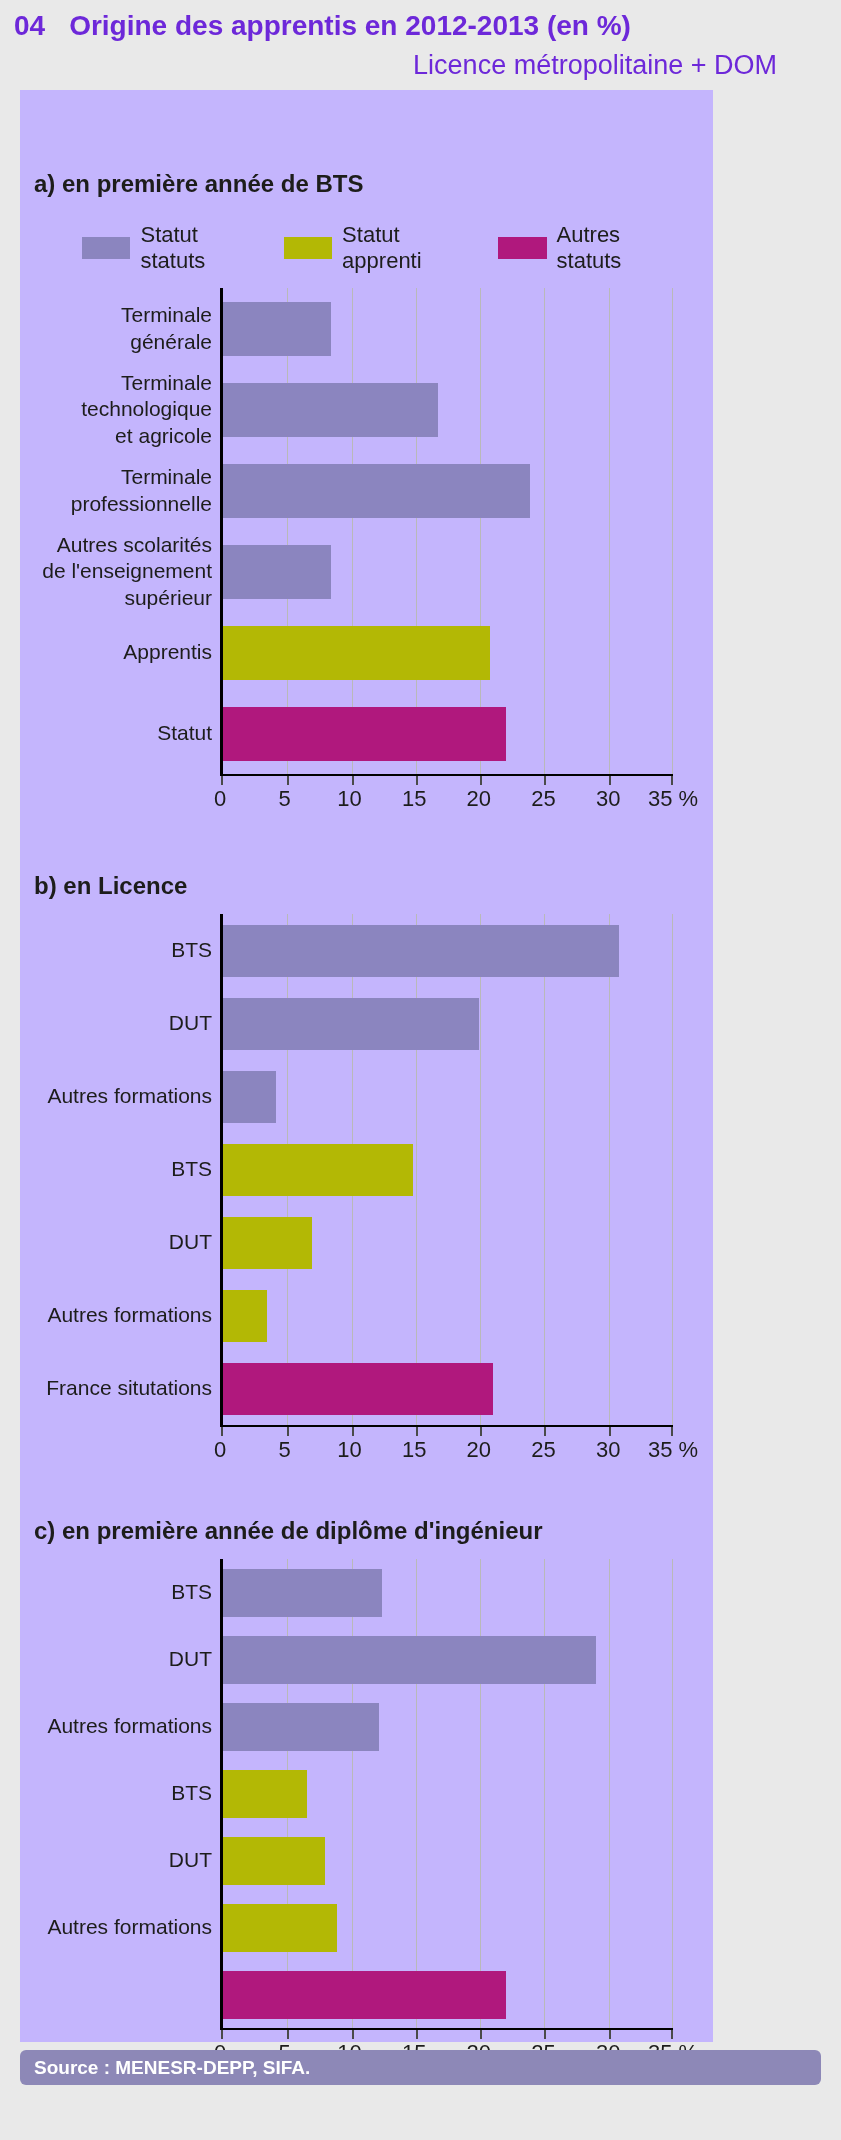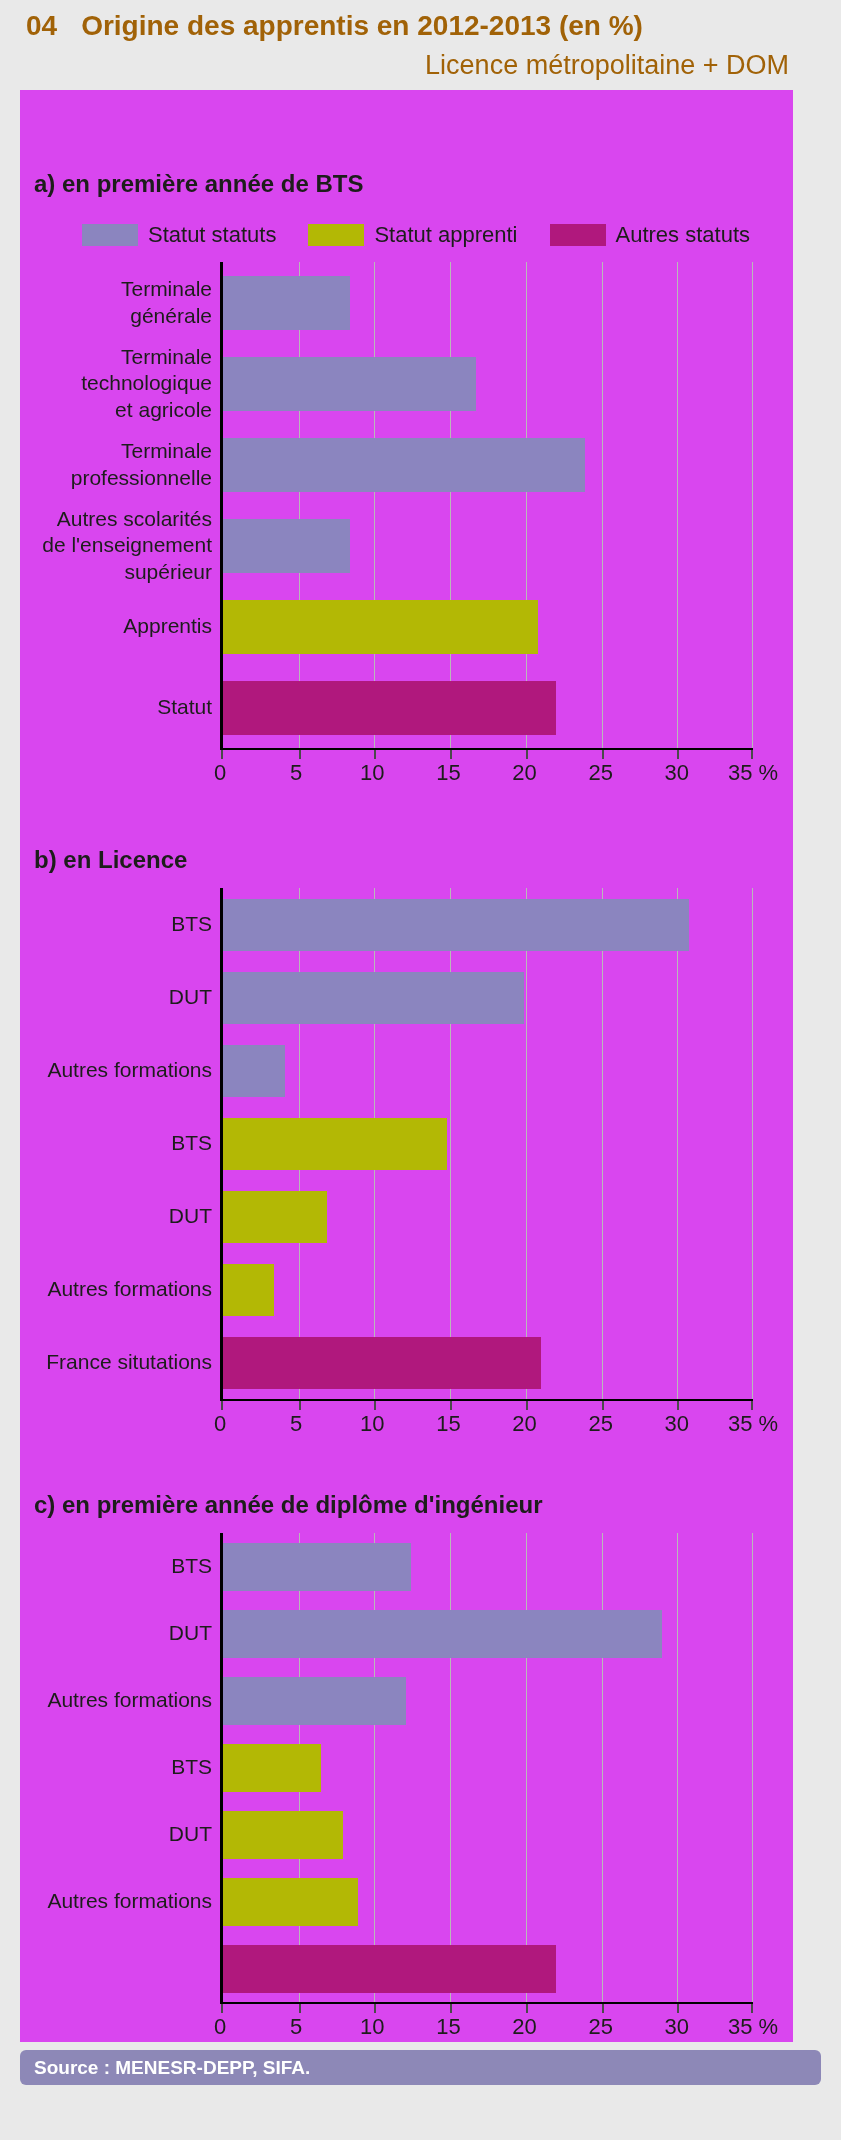--- a/index.html
+++ b/index.html
@@ -1,27 +1,27 @@
 <!DOCTYPE html>
 <html><head>
 <meta charset="utf-8">
 <style>
   html,body{margin:0;padding:0;}
   body{font-family:"Liberation Sans", sans-serif; background:#e9e9e9;}
   .page{position:relative;width:841px;height:2140px;background:#e9e9e9;overflow:hidden;}
 
   
-  .header{position:absolute;top:10px;left:26px;width:763px;color:#a16207;}
+  .header{position:absolute;top:10px;left:14px;width:763px;color:#6d28d9;}
   .header .line1{display:flex;gap:24px;align-items:baseline;}
   .hnum{font-size:28px;font-weight:bold;}
   .htitle{font-size:28px;font-weight:bold;}
   .hsub{font-size:27px;text-align:right;margin-top:8px;}
 
   
-  .card{position:absolute;left:20px;top:90px;width:773px;height:1952px;background:#d946ef;
+  .card{position:absolute;left:20px;top:90px;width:693px;height:1952px;background:#c4b5fd;
         padding:0 40px 0 14px;box-sizing:border-box;}
 
   .chart-title{font-size:24px;font-weight:bold;color:#1d1d1b;}
   .ct-a{padding-top:80px;}
   .ct-b{padding-top:52px;}
   .ct-c{padding-top:46px;}
 
   
   .legend{display:flex;align-items:center;gap:32px;margin:24px 0 0 48px;}
   .legend-item{display:flex;align-items:center;gap:10px;}

